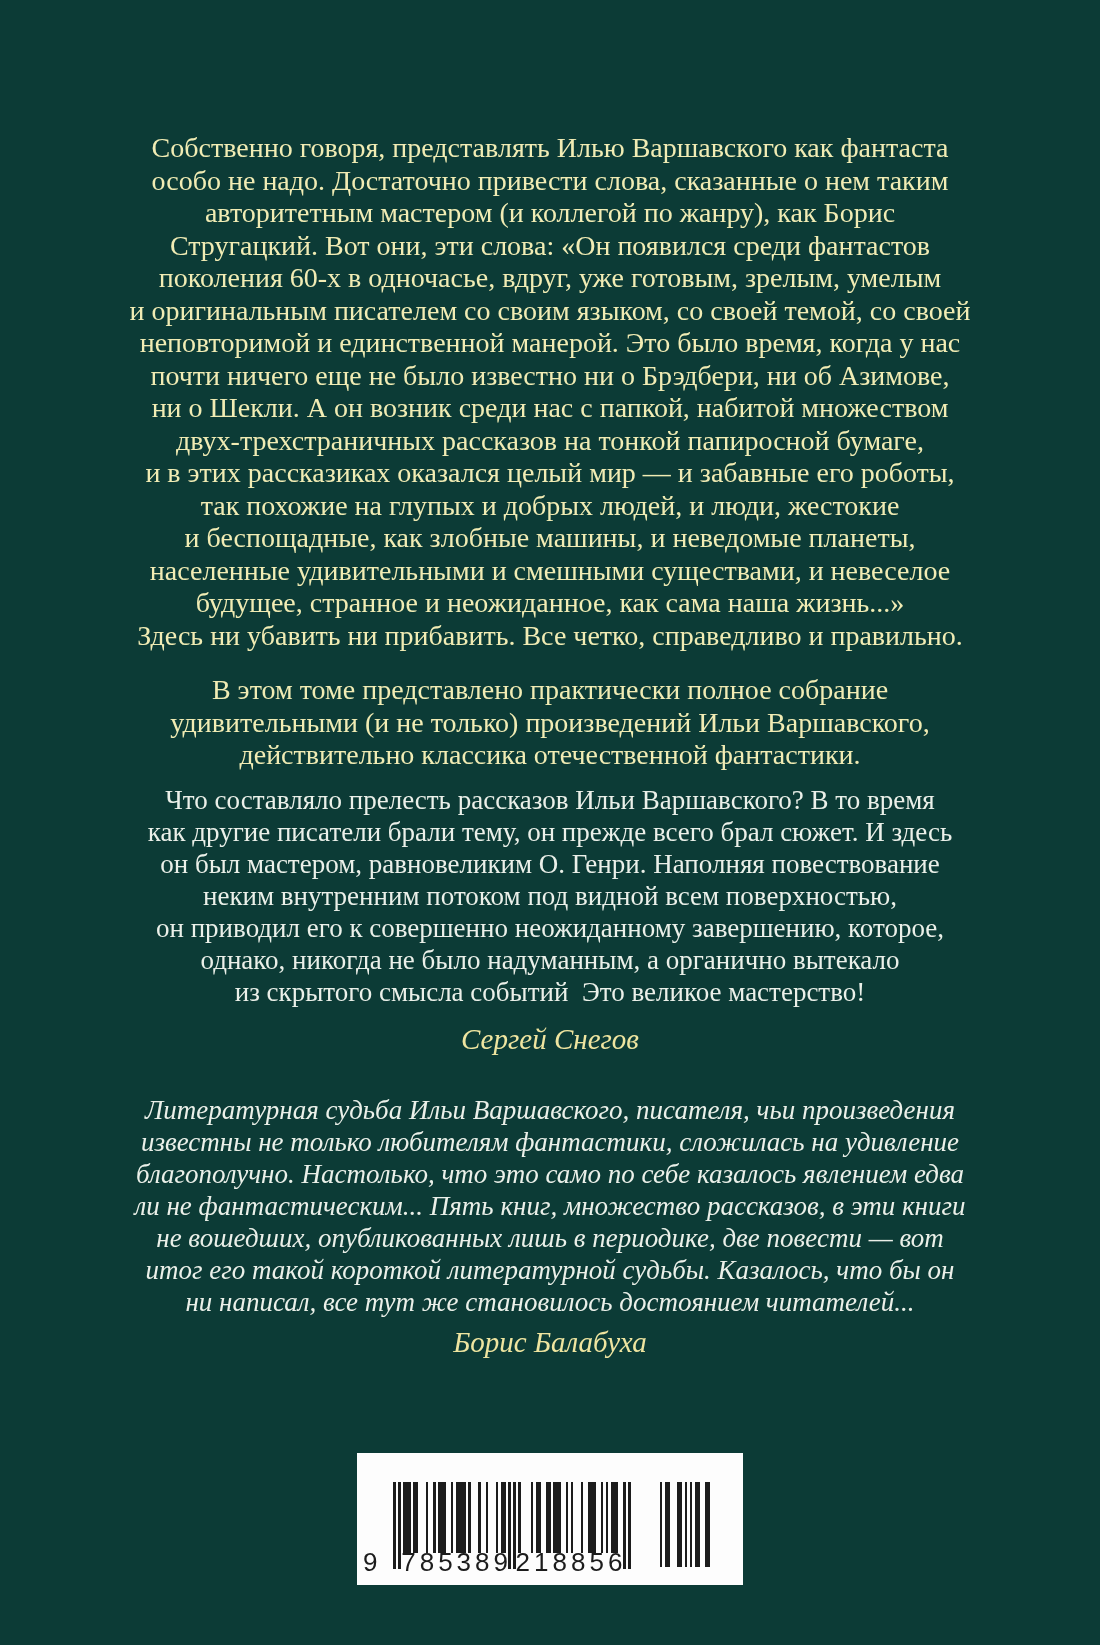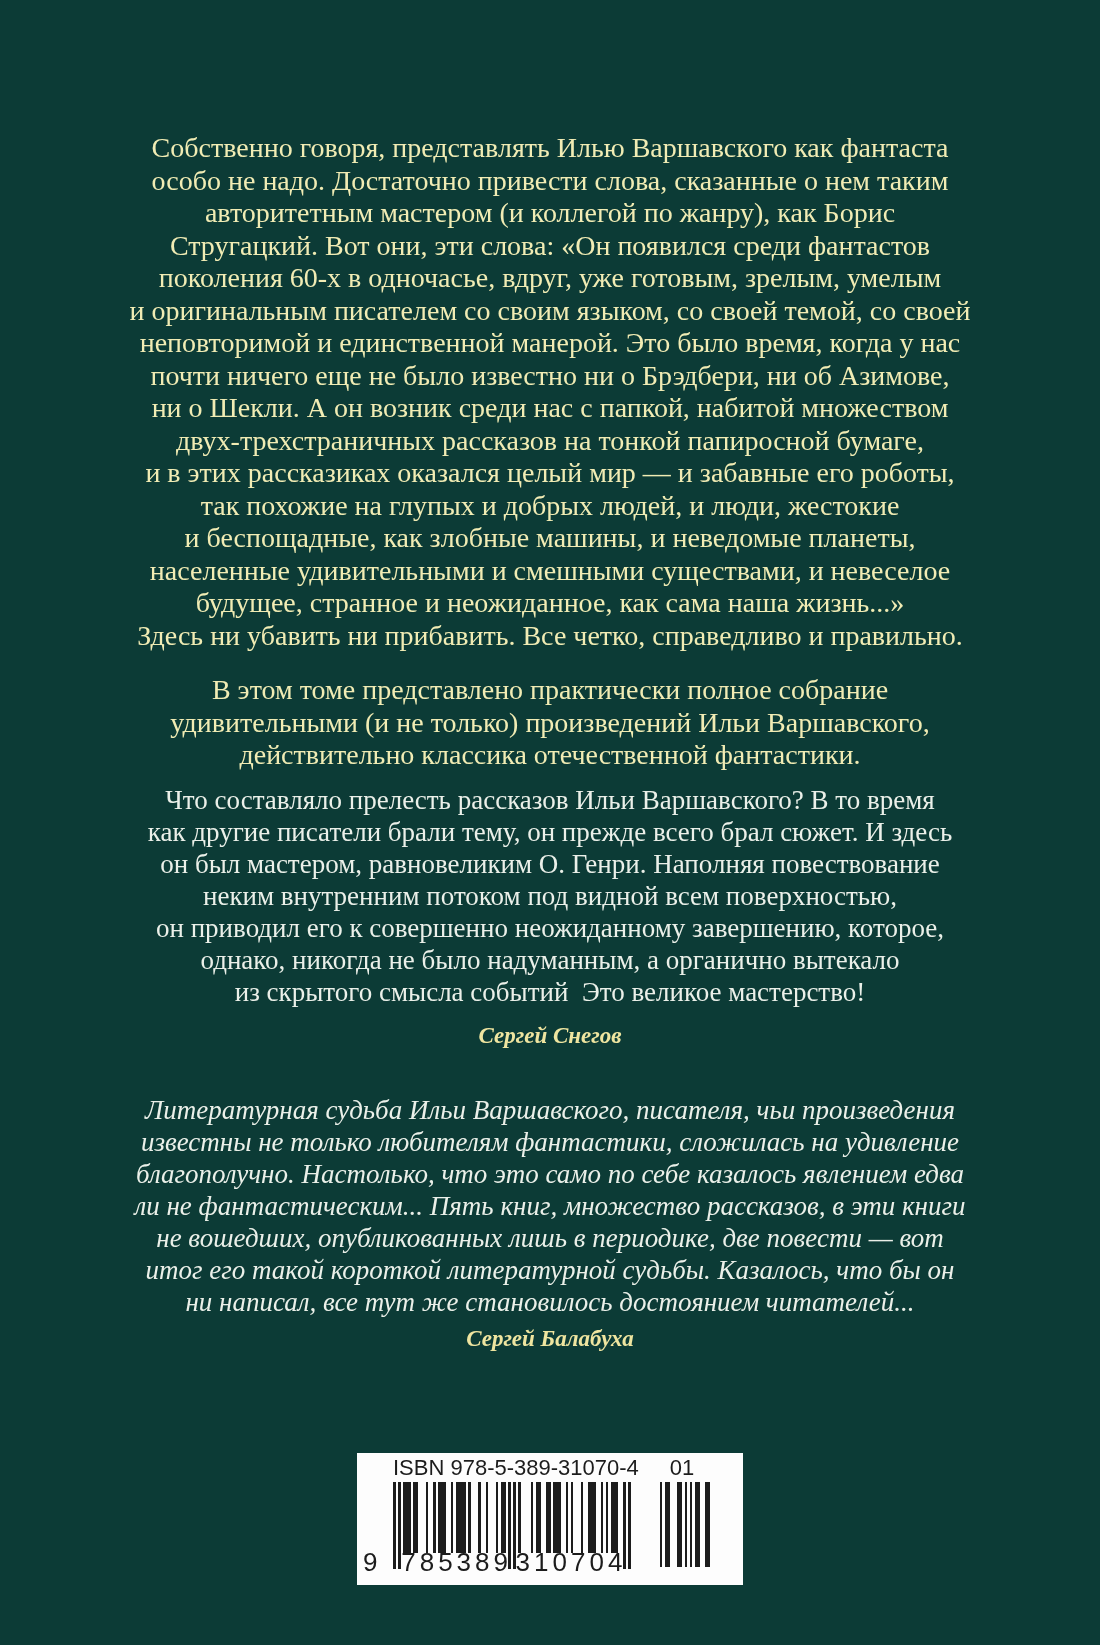--- a/index.html
+++ b/index.html
@@ -15,21 +15,21 @@
   .yellow{
     color:var(--yellow,#f1ecb4);
     font-size:28px;line-height:32.5px;margin-top:40px;
   }
   .white{
     color:var(--white,#ebf0e9);
     font-size:27px;line-height:32px;
   }
   .sig{
     position:absolute;left:50px;width:1000px;text-align:center;
-    font-style:italic;font-weight:bold;font-size:23px;
+    font-style:italic;font-weight:normal;font-size:29px;
     color:var(--sig,#efe5a0);
   }
   #p-strugatsky{top:92px;}
   #p-tome{top:634px;}
   #p-snegov{top:784px;}
   #sig-snegov{top:1023px;}
   #p-balabukha{top:1094px;font-style:italic;}
   #sig-balabukha{top:1326px;}
 
   .barcode-box{
@@ -89,27 +89,23 @@
   <div id="sig-snegov" class="sig">Сергей Снегов</div>
 
   <div id="p-balabukha" class="para white">Литературная судьба Ильи Варшавского, писателя, чьи произведения
 известны не только любителям фантастики, сложилась на удивление
 благополучно. Настолько, что это само по себе казалось явлением едва
 ли не фантастическим... Пять книг, множество рассказов, в эти книги
 не вошедших, опубликованных лишь в периодике, две повести — вот
 итог его такой короткой литературной судьбы. Казалось, что бы он
 ни написал, все тут же становилось достоянием читателей...</div>
 
-  <div id="sig-balabukha" class="sig">Сергей Балабуха</div>
+  <div id="sig-balabukha" class="sig">Борис Балабуха</div>
 
   <div class="barcode-box">
-    <div class="isbn-line">
-      <span>ISBN 978-5-389-31070-4</span>
-      <span class="addon-label">01</span>
-    </div>
     <div id="bars-main" class="bars-main">
         <div style="position: absolute; top: 0px; left: 0px; width: 2.5px; height: 87px; background: rgb(28, 28, 28);"></div>
         <div style="position: absolute; top: 0px; left: 5px; width: 2.5px; height: 87px; background: rgb(28, 28, 28);"></div>
         <div style="position: absolute; top: 0px; left: 10px; width: 2.5px; height: 71px; background: rgb(28, 28, 28);"></div>
         <div style="position: absolute; top: 0px; left: 12.5px; width: 2.5px; height: 71px; background: rgb(28, 28, 28);"></div>
         <div style="position: absolute; top: 0px; left: 15px; width: 2.5px; height: 71px; background: rgb(28, 28, 28);"></div>
         <div style="position: absolute; top: 0px; left: 20px; width: 2.5px; height: 71px; background: rgb(28, 28, 28);"></div>
         <div style="position: absolute; top: 0px; left: 22.5px; width: 2.5px; height: 71px; background: rgb(28, 28, 28);"></div>
         <div style="position: absolute; top: 0px; left: 32.5px; width: 2.5px; height: 71px; background: rgb(28, 28, 28);"></div>
         <div style="position: absolute; top: 0px; left: 40px; width: 2.5px; height: 71px; background: rgb(28, 28, 28);"></div>
@@ -160,16 +156,16 @@
         <div style="position: absolute; top: 0px; left: 22.5px; width: 2.5px; height: 85px; background: rgb(28, 28, 28);"></div>
         <div style="position: absolute; top: 0px; left: 27.5px; width: 2.5px; height: 85px; background: rgb(28, 28, 28);"></div>
         <div style="position: absolute; top: 0px; left: 32.5px; width: 2.5px; height: 85px; background: rgb(28, 28, 28);"></div>
         <div style="position: absolute; top: 0px; left: 37.5px; width: 2.5px; height: 85px; background: rgb(28, 28, 28);"></div>
         <div style="position: absolute; top: 0px; left: 40px; width: 2.5px; height: 85px; background: rgb(28, 28, 28);"></div>
         <div style="position: absolute; top: 0px; left: 47.5px; width: 2.5px; height: 85px; background: rgb(28, 28, 28);"></div>
         <div style="position: absolute; top: 0px; left: 50px; width: 2.5px; height: 85px; background: rgb(28, 28, 28);"></div>
       </div>
     <span class="bcd digit-9">9</span>
     <span class="bcd dg1">785389</span>
-    <span class="bcd dg2">310704</span>
+    <span class="bcd dg2">218856</span>
   </div>
 
 </div>
 
 </body></html>

